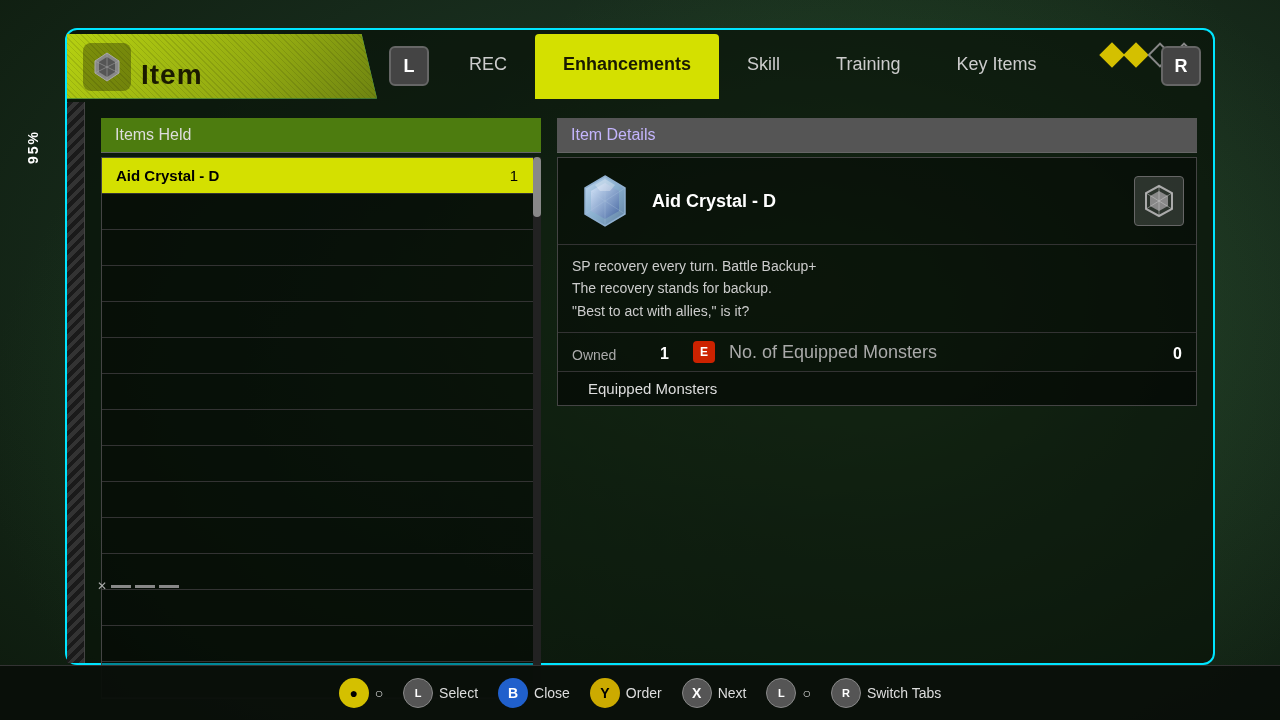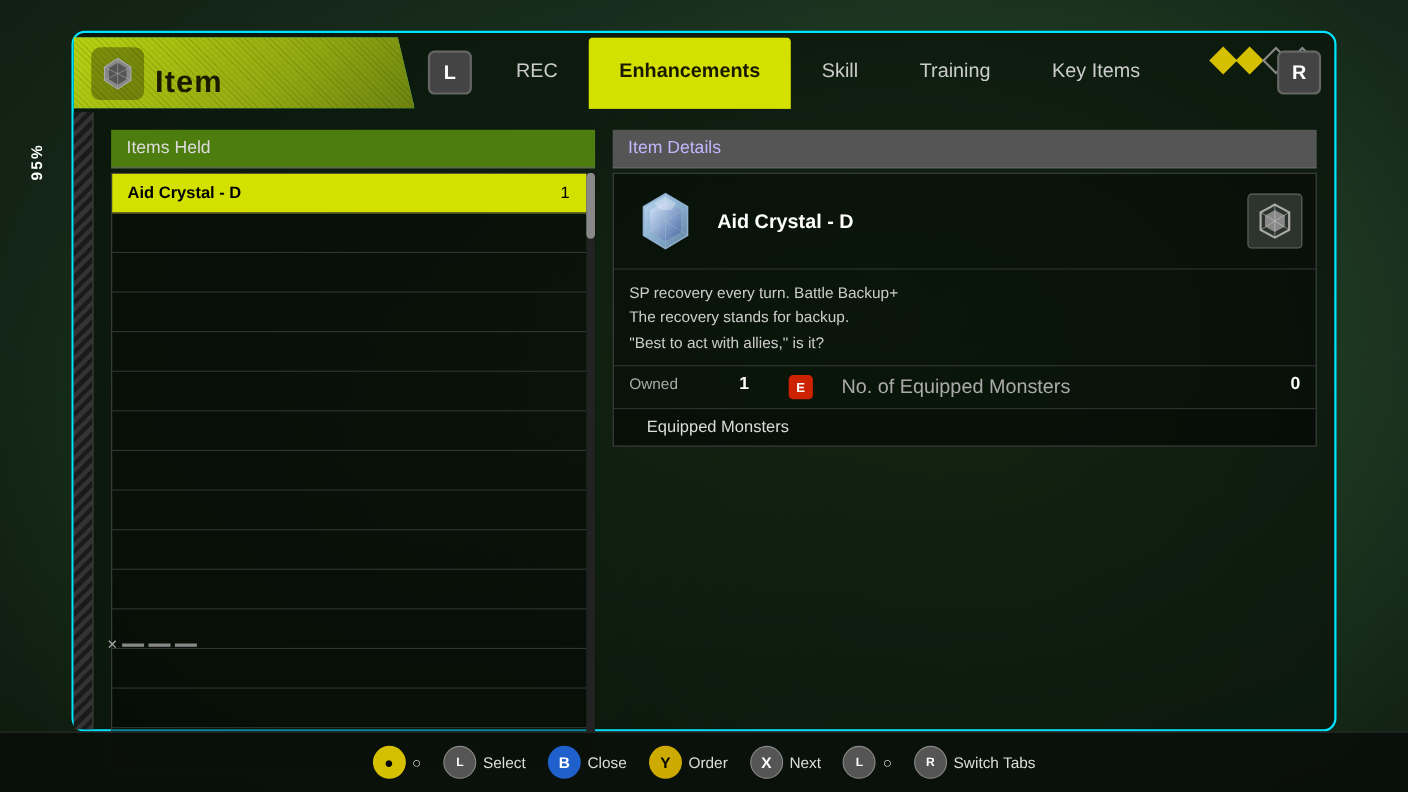--- a/index.html
+++ b/index.html
@@ -355,24 +355,24 @@
     .item-description {
       padding: 10px 14px;
       color: #ccc;
       font-size: 14px;
       line-height: 1.6;
       border-bottom: 1px solid #333;
     }
 
     .item-stats-row {
       display: flex;
-      align-items: flex-start;
+      align-items: flex-end;
       padding: 8px 14px;
       border-bottom: 1px solid #333;
-      gap: 20px;
+      gap: 8px;
     }
 
     .stat-label {
       color: #aaa;
       font-size: 14px;
       width: 80px;
     }
 
     .stat-value {
       color: #fff;

